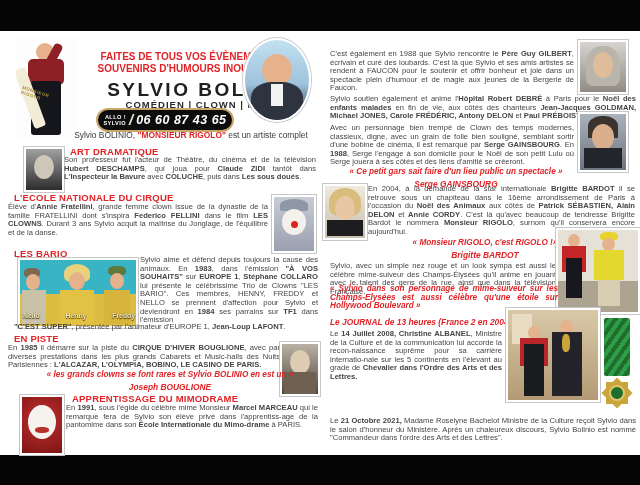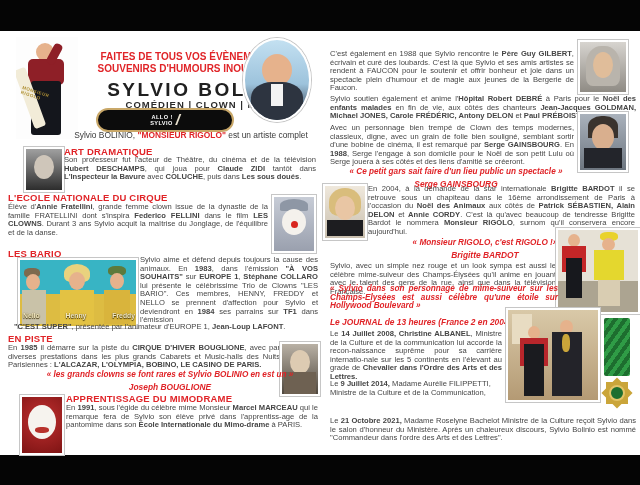--- a/index.html
+++ b/index.html
@@ -3,21 +3,21 @@
 <meta charset="utf-8">
 <style>
   html,body{margin:0;padding:0;background:#000;}
   #page{position:relative;width:640px;height:485px;background:#fff;overflow:hidden;
         font-family:"Liberation Sans",sans-serif;color:#3d3d3d;}
   .bar{position:absolute;left:0;width:640px;background:#050505;}
   #bar-top{top:0;height:31px;}
   #bar-bottom{top:455px;height:30px;}
   .abs{position:absolute;}
   .b{font-weight:bold;}
-  .sec-title{font-size:9.5px;font-weight:bold;color:#e02428;letter-spacing:.2px;}
+  .sec-title{font-size:9.5px;font-weight:bold;color:#e02428;letter-spacing:.2px;padding-left:6px;}
   .body-txt{font-size:7.6px;line-height:8.6px;text-align:justify;color:#454545;}
   .quote{font-size:8.2px;line-height:8.6px;font-weight:bold;font-style:italic;color:#e02428;text-align:center;}
   .quote-author{font-size:8.4px;font-weight:bold;font-style:italic;color:#e02428;text-align:center;}
   .photo{position:absolute;border:2px solid #fff;box-shadow:0 0 0 1px #c6c6c6;overflow:hidden;background:#ddd;}
   .face{position:absolute;background:#e6b28c;border-radius:50%;}
   
   #tagline{font-size:10px;line-height:12px;font-weight:bold;color:#e02428;text-align:center;}
   #artist-name{font-size:19px;letter-spacing:2.5px;font-weight:600;color:#202020;text-align:center;}
   #artist-roles{font-size:9.5px;letter-spacing:1px;font-weight:600;color:#2b2b2b;text-align:center;}
   #phone-pill{display:flex;align-items:center;justify-content:center;gap:3px;background:#0c0c0c;
@@ -70,20 +70,21 @@
   </div>
   <div class="abs" id="artist-name" style="left:82px;top:79px;width:238px;">SYLVIO BOLINIO</div>
   <div class="abs" id="artist-roles" style="left:82px;top:99px;width:238px;">COMÉDIEN | CLOWN | MIME</div>
 
   <div class="abs" id="phone-pill" style="left:96px;top:108px;width:134px;height:20px;">
     <div id="phone-allo">
       <div>ALLO !</div>
       <div>SYLVIO</div>
     </div>
     <div id="phone-slash">/</div>
+    <div id="phone-number">06 60 87 43 65</div>
   </div>
 
   <div class="photo abs" id="ph-oval" style="left:243px;top:38px;width:64px;height:80px;">
     <div class="face" style="left:17px;top:14px;width:30px;height:32px;"></div>
     <div class="torso" style="left:6px;top:42px;width:52px;height:38px;background:#2d3440;border-radius:40% 40% 0 0;"></div>
     <div class="torso" style="left:26px;top:44px;width:12px;height:22px;background:#f3f3f3;"></div>
   </div>
 
   <div class="abs" id="intro-line" style="left:62px;top:130px;width:258px;"><span>Sylvio BOLINIO, </span><span class="b" style="color: rgb(224, 36, 40);">"MONSIEUR RIGOLO"</span><span> est un artiste complet</span></div>
 
@@ -190,16 +191,15 @@
     <div class="torso" style="left:44px;top:22px;width:30px;height:64px;background:#232329;"></div>
     <div class="torso" style="left:54px;top:24px;width:8px;height:18px;background:#caa53a;border-radius:40%;"></div>
   </div>
   <div class="abs" style="left:598px;top:316px;width:40px;height:100px;">
     <div class="ribbon" style="left:6px;top:2px;width:26px;height:58px;"></div>
     <div class="medal-star" style="left:8px;top:66px;"></div>
     <div class="medal-star2" style="left:8px;top:66px;"></div>
     <div class="medal-core" style="left:11px;top:69px;"></div>
   </div>
 
-  <div class="abs body-txt" style="left:330px;top:380px;width:174px;text-align:left;"><span>Le </span><span class="b">9 Juillet 2014,</span><span> Madame Aurélie FILIPPETTI, Ministre de la Culture et de la Communication,</span></div>
 
   <div class="abs body-txt" style="left:330px;top:417px;width:306px;"><span>Le </span><span class="b">21 Octobre 2021,</span><span> Madame Roselyne Bachelot Ministre de la Culture reçoit Sylvio dans le salon d'honneur du Ministère. Après un chaleureux discours, Sylvio  Bolinio  est nommé "Commandeur dans l'ordre des Arts et des Lettres".</span></div>
 </div>
 
 </body></html>

